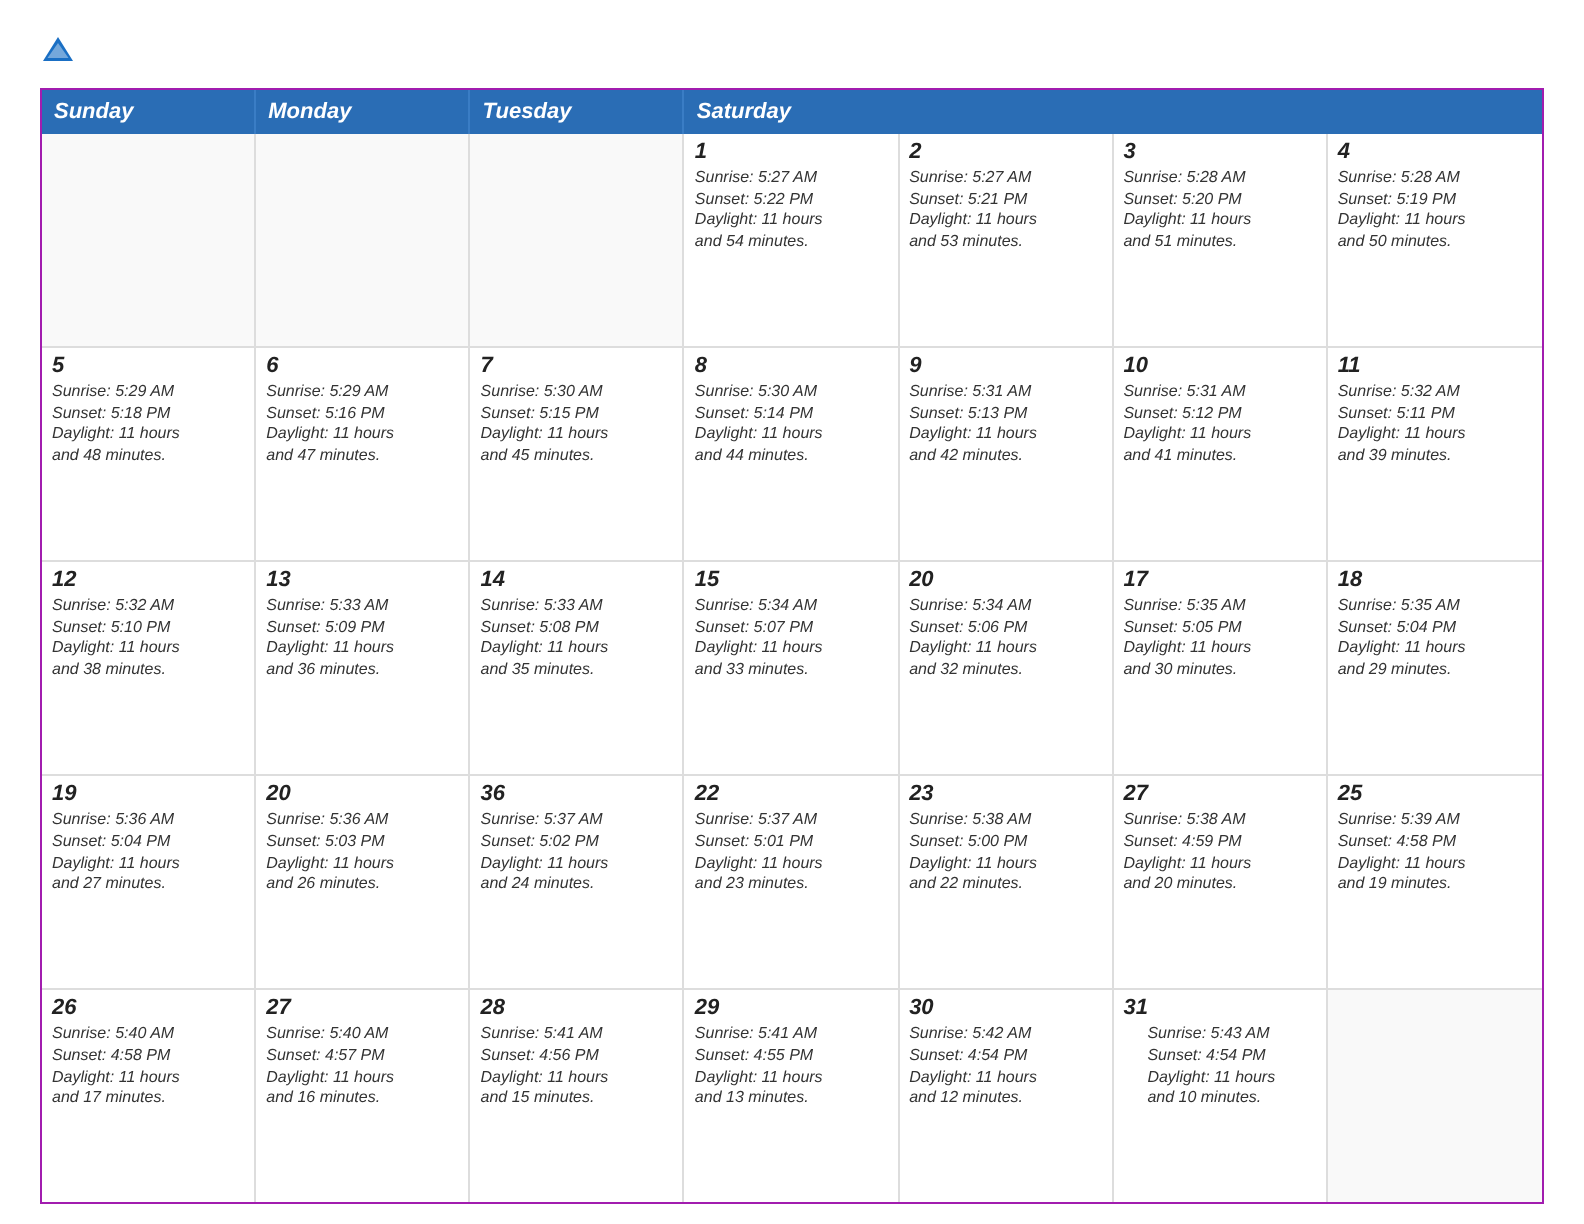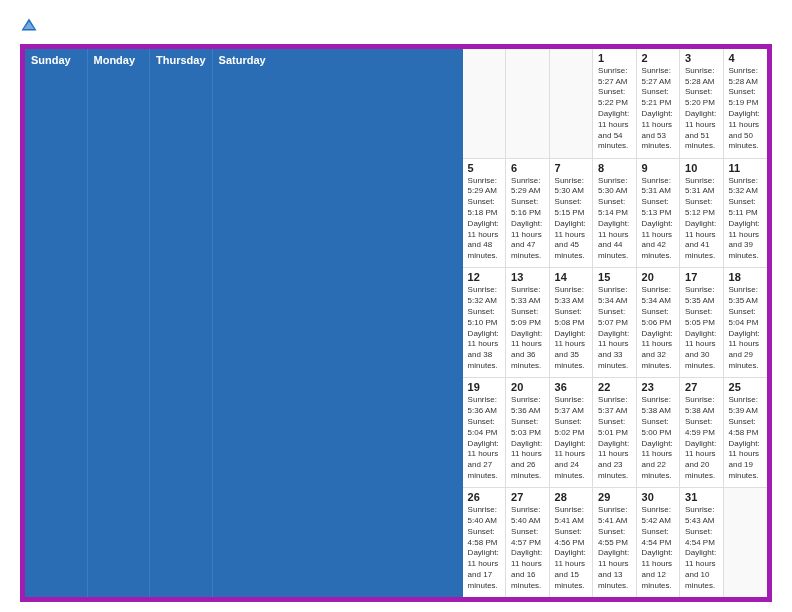--- a/index.html
+++ b/index.html
@@ -48,21 +48,23 @@
       color: #333;
       line-height: 1.1;
     }
     .subtitle {
       font-size: 14px;
       color: #555;
     }
     .calendar {
       flex: 1;
       display: flex;
-      border: 5px solid #a21caf;
+      flex-direction: column;
+      border: 1px solid #a21caf;
+      font-style: italic;
     }
     .cal-header {
       display: grid;
       grid-template-columns: repeat(7, 1fr);
       background: #2a6db5;
     }
     .cal-header-cell {
       color: #fff;
       font-size: 11px;
       font-weight: bold;
@@ -126,21 +128,21 @@
     <div class="title-block">
       <div class="month-title"></div>
       <div class="subtitle"></div>
     </div>
   </div>
 
   <div class="calendar">
     <div class="cal-header" id="cal-header">
         <div class="cal-header-cell">Sunday</div>
         <div class="cal-header-cell">Monday</div>
-        <div class="cal-header-cell">Thursday</div>
+        <div class="cal-header-cell">Tuesday</div>
         <div class="cal-header-cell">Saturday</div>
       </div>
     <div class="cal-body" id="cal-body">
         <div class="cal-row">
           <div class="cal-cell empty"></div>
           <div class="cal-cell empty"></div>
           <div class="cal-cell empty"></div>
           <div class="cal-cell">
             <div class="day-number">1</div>
             <div class="cell-text" style="white-space: pre-line;">Sunrise: 5:27 AM
@@ -354,21 +356,21 @@
           </div>
           <div class="cal-cell">
             <div class="day-number">30</div>
             <div class="cell-text" style="white-space: pre-line;">Sunrise: 5:42 AM
 Sunset: 4:54 PM
 Daylight: 11 hours
 and 12 minutes.</div>
           </div>
           <div class="cal-cell">
             <div class="day-number">31</div>
-            <div class="cell-text" style="white-space: pre-line;">Sunrise: 5:43 AM
+            <div class="cell-text" style="white-space: pre-line; margin-left: 12px;">Sunrise: 5:43 AM
 Sunset: 4:54 PM
 Daylight: 11 hours
 and 10 minutes.</div>
           </div>
           <div class="cal-cell empty"></div>
         </div>
       </div>
   </div>
 </div>
 

